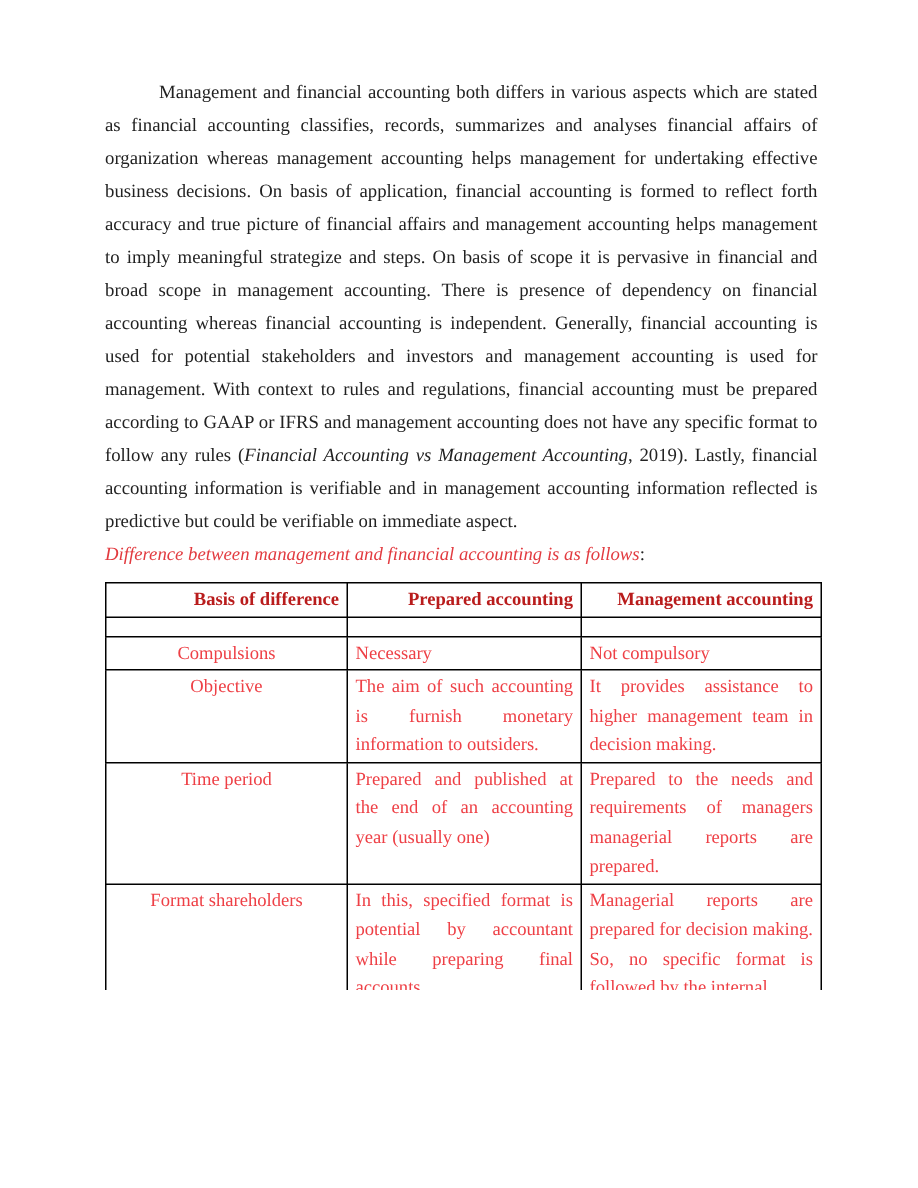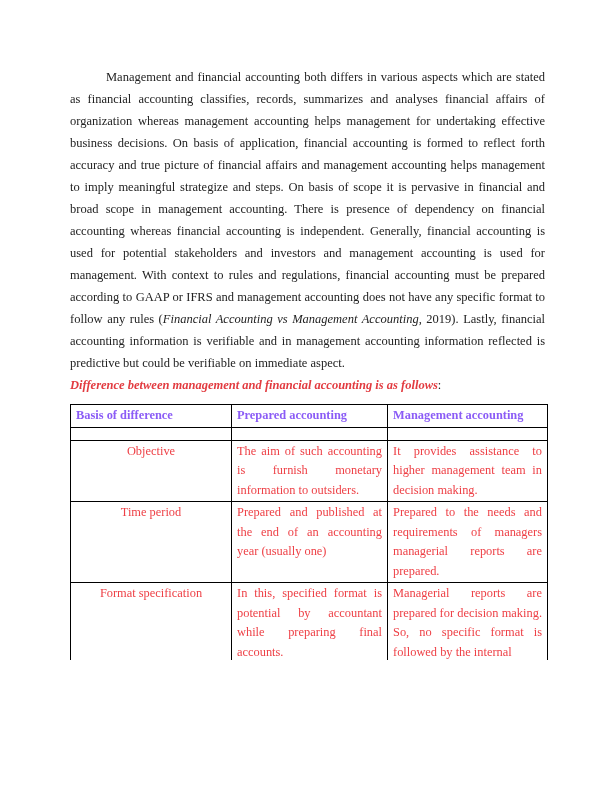--- a/index.html
+++ b/index.html
@@ -2,61 +2,61 @@
 <html><head>
 <meta charset="utf-8">
 <style>
   * { margin: 0; padding: 0; box-sizing: border-box; }
   html, body { background: #ffffff; }
   .page {
     position: relative;
     width: 612px;
     height: 660px;
     background: #ffffff;
-    padding: 66px 67px 0 70px;
+    padding: 50px 67px 0 70px;
     font-family: "Liberation Serif", "DejaVu Serif", serif;
     color: #222222;
     overflow: hidden;
   }
   .body-para {
     width: 475px;
     font-size: 12.5px;
     line-height: 22px;
     text-align: justify;
     text-indent: 36px;
     color: #222222;
   }
   .italic { font-style: italic; }
   .caption {
     width: 475px;
     font-size: 12.5px;
     line-height: 22px;
     color: #e23b40;
   }
-  .caption .caption-text { font-style: italic; font-weight: bold; }
+  .caption .caption-text { font-style: italic; }
   .caption .caption-colon { color: #222222; font-style: normal; }
   table.cmp {
     margin-top: 8px;
     width: 477px;
     border-collapse: collapse;
     table-layout: fixed;
     font-family: "Liberation Serif", "DejaVu Serif", serif;
   }
   table.cmp th, table.cmp td {
     border: 1px solid #000000;
     vertical-align: top;
     font-size: 12.4px;
     line-height: 19.5px;
     padding: 1px 5px;
     overflow: hidden;
   }
   table.cmp th {
-    color: #8b5cf6;
+    color: #b91c1c;
     font-weight: bold;
-    text-align: left;
+    text-align: right;
     height: 17px;
   }
   table.cmp td.basis {
     color: #ee4046;
     text-align: center;
   }
   table.cmp td.detail {
     color: #ee4046;
     text-align: justify;
   }
@@ -88,31 +88,36 @@
         <th>Prepared accounting</th>
         <th>Management accounting</th>
       </tr>
     </thead>
     <tbody>
       <tr class="r-empty">
         <td class="basis"></td>
         <td class="detail"></td>
         <td class="detail"></td>
       </tr>
+      <tr class="r-comp">
+        <td class="basis">Compulsions</td>
+        <td class="detail">Necessary</td>
+        <td class="detail">Not compulsory</td>
+      </tr>
       <tr class="r-obj">
         <td class="basis">Objective</td>
         <td class="detail">The aim of such accounting is furnish monetary information to outsiders.</td>
         <td class="detail">It provides assistance to higher management team in decision making.</td>
       </tr>
       <tr class="r-time">
         <td class="basis">Time period</td>
         <td class="detail">Prepared and published at the end of an accounting year (usually one)</td>
         <td class="detail">Prepared to the needs and requirements of managers managerial reports are prepared.</td>
       </tr>
       <tr class="r-format">
-        <td class="basis">Format specification</td>
+        <td class="basis">Format shareholders</td>
         <td class="detail">In this, specified format is potential by accountant while preparing final accounts.</td>
         <td class="detail">Managerial reports are prepared for decision making. So, no specific format is followed by the internal</td>
       </tr>
     </tbody>
   </table>
 
 </div>
 
 </body></html>

